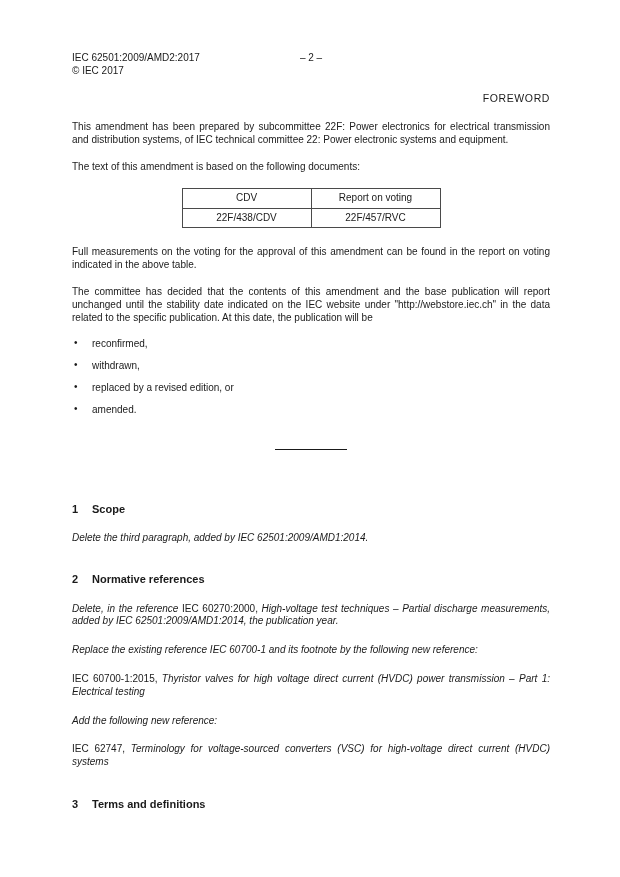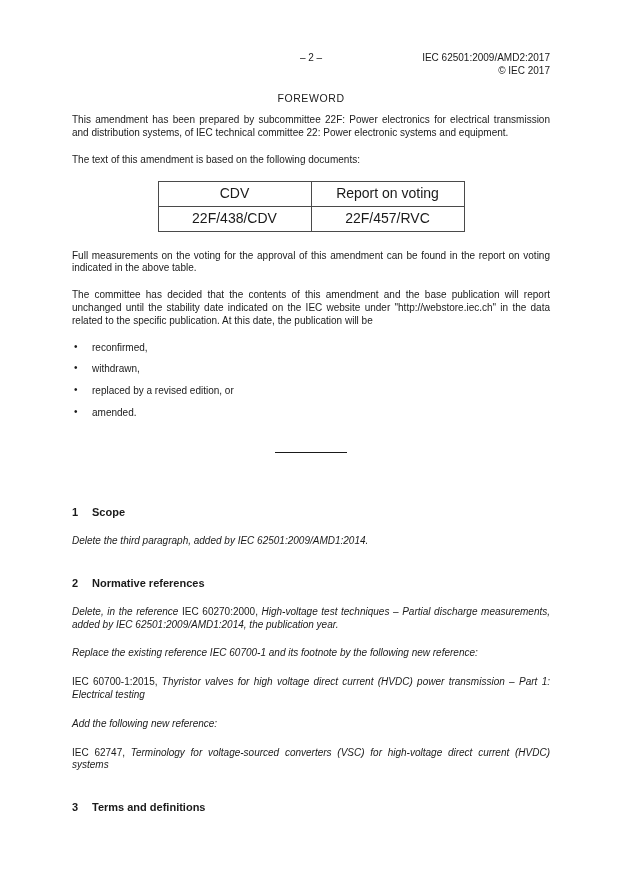--- a/index.html
+++ b/index.html
@@ -25,45 +25,45 @@
     height: 26px;
     margin-bottom: 14px;
   }
   .page-num {
     position: absolute;
     left: 50%;
     transform: translateX(-50%);
     top: 0;
   }
   .doc-ref {
-    text-align: right;
+    text-align: left;
   }
   .fw-title {
     font-size: 10.5px;
     font-weight: normal;
-    text-align: center;
+    text-align: right;
     letter-spacing: 0.6px;
-    margin: 0 0 9px 0;
+    margin: 0 0 16px 0;
   }
   p.body {
     margin: 0 0 14px 0;
   }
   .just { text-align: justify; }
   .it { font-style: italic; }
   .voting-table {
     border-collapse: collapse;
     margin: 2px auto 18px auto;
   }
   .voting-table th, .voting-table td {
     border: 1px solid #4a4a4a;
     font-weight: normal;
-    font-size: 14px;
+    font-size: 10px;
     text-align: center;
     width: 116px;
-    padding: 3px 18px;
+    padding: 3px 6px;
     color: #1a1a1a;
   }
   .bullets {
     list-style: none;
     margin: 2px 0 28px 0;
     padding: 0;
   }
   .bullets li {
     position: relative;
     padding-left: 20px;

